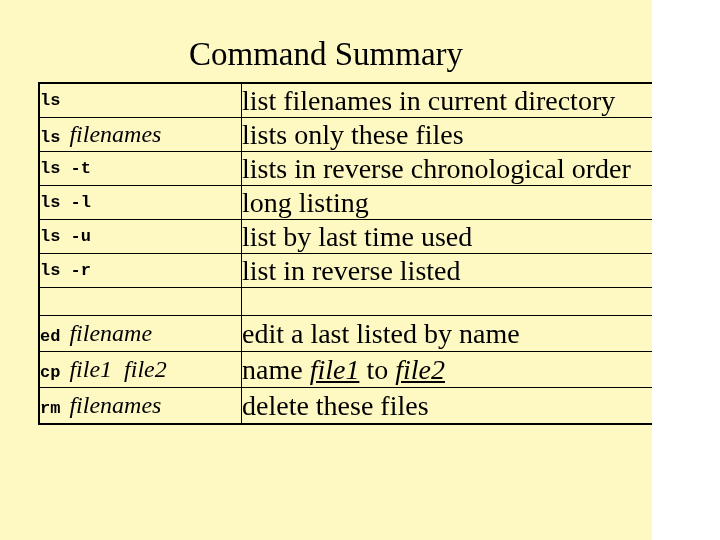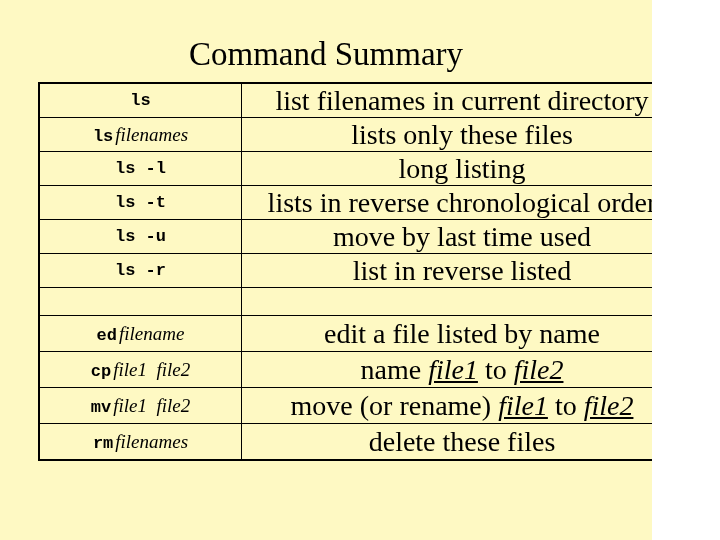--- a/index.html
+++ b/index.html
@@ -30,21 +30,20 @@
     color: #000000;
   }
   table.cmd-table {
     position: absolute;
     left: 38px;
     top: 82px;
     width: 646px;
     border-collapse: collapse;
     table-layout: fixed;
     border: 2px solid #000000;
-    text-align: center;
   }
   table.cmd-table td {
     border: 1px solid #000000;
     vertical-align: middle;
     padding: 0;
     overflow: hidden;
   }
   td.command-cell {
     width: 201px;
     padding-left: 9px;
@@ -59,22 +58,22 @@
   tr.row-c td { height: 35px; }
   .cmd {
     font-family: "Liberation Mono", "DejaVu Sans Mono", monospace;
     font-weight: bold;
     font-size: 17px;
     white-space: pre;
   }
   .arg {
     font-family: "Liberation Serif", serif;
     font-style: italic;
-    font-size: 19px;
-    margin-left: 2px;
+    font-size: 24px;
+    margin-left: 9px;
     white-space: pre;
   }
   .it { font-style: italic; text-decoration: underline; }
   .plain { font-style: normal; }
 </style>
 </head>
 <body>
 
 <div class="slide">
   <h1 class="title">Command Summary</h1>
@@ -82,50 +81,46 @@
     <tbody>
         <tr class="row-a">
           <td class="command-cell"><span class="cmd">ls</span></td>
           <td class="description-cell"><span class="plain">list filenames in current directory</span></td>
         </tr>
         <tr class="row-a">
           <td class="command-cell"><span class="cmd">ls</span><span class="arg">filenames</span></td>
           <td class="description-cell"><span class="plain">lists only these files</span></td>
         </tr>
         <tr class="row-a">
+          <td class="command-cell"><span class="cmd">ls -t</span></td>
+          <td class="description-cell"><span class="plain">lists in reverse chronological order</span></td>
+        </tr>
+        <tr class="row-a">
           <td class="command-cell"><span class="cmd">ls -l</span></td>
           <td class="description-cell"><span class="plain">long listing</span></td>
         </tr>
         <tr class="row-a">
-          <td class="command-cell"><span class="cmd">ls -t</span></td>
-          <td class="description-cell"><span class="plain">lists in reverse chronological order</span></td>
-        </tr>
-        <tr class="row-a">
           <td class="command-cell"><span class="cmd">ls -u</span></td>
-          <td class="description-cell"><span class="plain">move by last time used</span></td>
+          <td class="description-cell"><span class="plain">list by last time used</span></td>
         </tr>
         <tr class="row-a">
           <td class="command-cell"><span class="cmd">ls -r</span></td>
           <td class="description-cell"><span class="plain">list in reverse listed</span></td>
         </tr>
         <tr class="row-b">
           <td class="command-cell"></td>
           <td class="description-cell"></td>
         </tr>
         <tr class="row-c">
           <td class="command-cell"><span class="cmd">ed</span><span class="arg">filename</span></td>
-          <td class="description-cell"><span class="plain">edit a file listed by name</span></td>
+          <td class="description-cell"><span class="plain">edit a last listed by name</span></td>
         </tr>
         <tr class="row-c">
           <td class="command-cell"><span class="cmd">cp</span><span class="arg">file1  file2</span></td>
           <td class="description-cell"><span class="plain">name </span><span class="it">file1</span><span class="plain"> to </span><span class="it">file2</span></td>
-        </tr>
-        <tr class="row-c">
-          <td class="command-cell"><span class="cmd">mv</span><span class="arg">file1  file2</span></td>
-          <td class="description-cell"><span class="plain">move (or rename) </span><span class="it">file1</span><span class="plain"> to </span><span class="it">file2</span></td>
         </tr>
         <tr class="row-c">
           <td class="command-cell"><span class="cmd">rm</span><span class="arg">filenames</span></td>
           <td class="description-cell"><span class="plain">delete these files</span></td>
         </tr>
       </tbody>
   </table>
 </div>
 
 </body></html>

